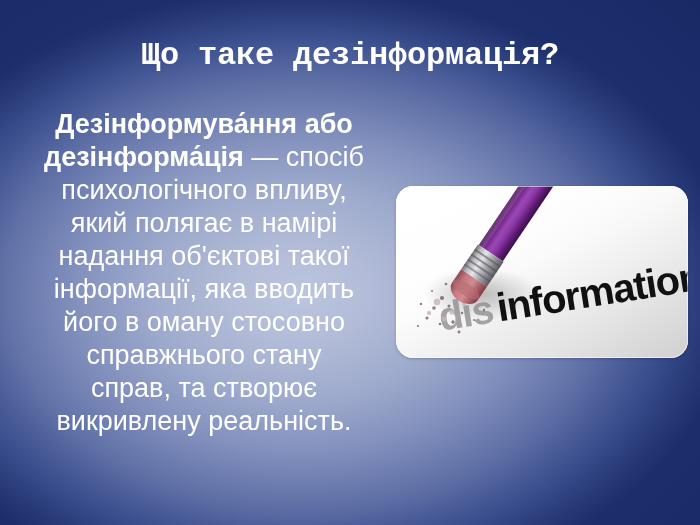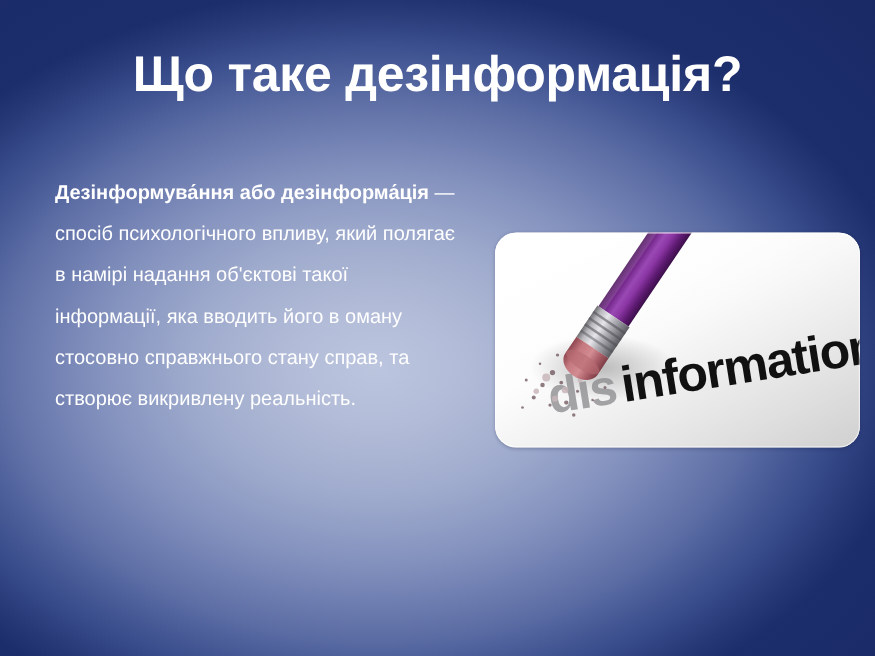--- a/index.html
+++ b/index.html
@@ -43,38 +43,40 @@
          rgba(16,32,88,.42) 100%);
     pointer-events:none;
   }
 
   
   #title {
     position:absolute;
     left:0; top:38px;
     width:700px;
     text-align:center;
-    font-size:40px;
+    font-size:32px;
     font-weight:bold;
     color:#ffffff;
     letter-spacing:-.2px;
     line-height:1.12;
     z-index:5;
     white-space:nowrap;
+    font-family:Liberation Mono, monospace;
   }
 
   
   #body-text {
     position:absolute;
-    left:44px;  top:138px;
+    left:44px;  top:108px;
     width:320px;
-    font-size:16px;
+    font-size:27px;
     line-height:33px;
     color:#ffffff;
     z-index:5;
+    text-align:center;
   }
   #body-text .lead { font-weight:bold; }
 
   
   #photo {
     position:absolute;
     left:396px; top:186px;
     width:292px; height:172px;
     border-radius:17px;
     overflow:hidden;

